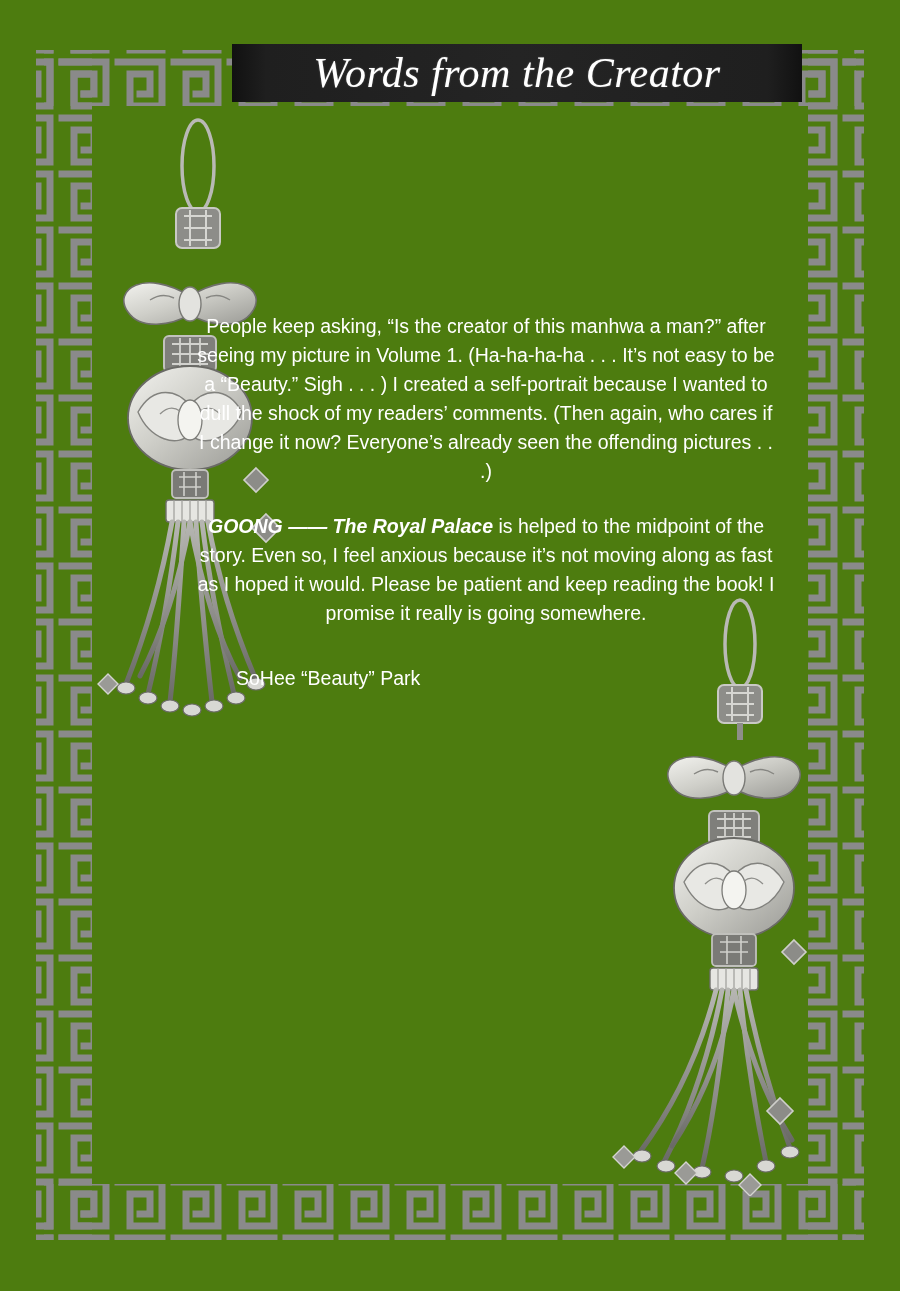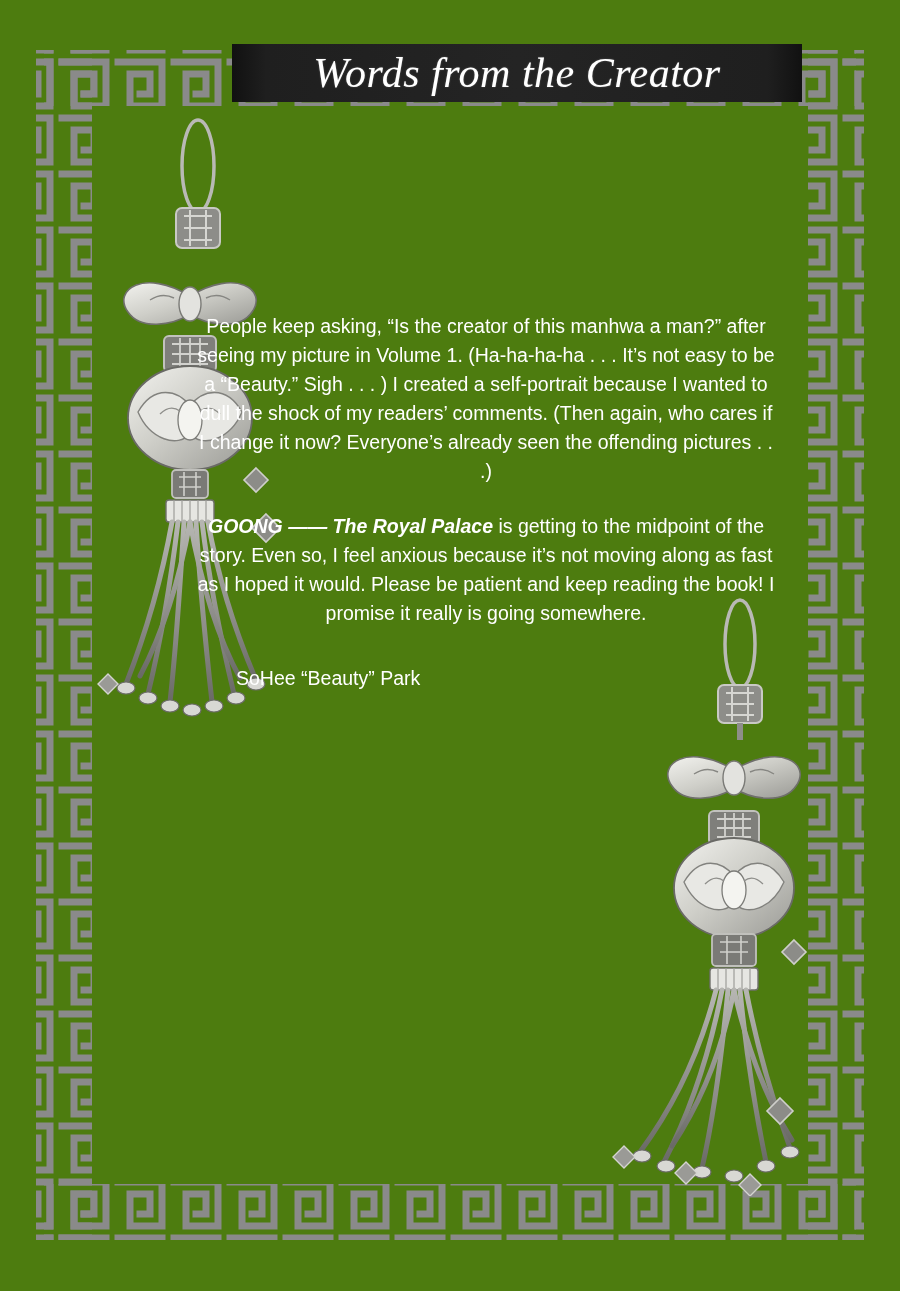--- a/index.html
+++ b/index.html
@@ -288,17 +288,17 @@
         <path d="M0 0 l13 13 l-13 13 l-13 -13 Z" fill="#8c8c88" stroke="#cfcfcb" stroke-width="1.6"></path>
       </g>
       <g transform="translate(226,344)">
         <path d="M0 0 l12 12 l-12 12 l-12 -12 Z" fill="#8c8c88" stroke="#cfcfcb" stroke-width="1.6"></path>
       </g>
     </svg>
   </div>
 
   <div class="text-column">
     <p class="para">People keep asking, “Is the creator of this manhwa a man?” after seeing my picture in Volume 1. (Ha-ha-ha-ha . . . It’s not easy to be a “Beauty.” Sigh . . . ) I created a self-portrait because I wanted to dull the shock of my readers’ comments. (Then again, who cares if I change it now? Everyone’s already seen the offending pictures . . .)</p>
-    <p class="para"><span class="emph">GOONG —— The Royal Palace</span> <span>is getting to the midpoint of the story. Even so, I feel anxious because it’s not moving along as fast as I hoped it would. Please be patient and keep reading the book! I promise it really is going somewhere.</span></p>
+    <p class="para"><span class="emph">GOONG —— The Royal Palace</span> <span>is helped to the midpoint of the story. Even so, I feel anxious because it’s not moving along as fast as I hoped it would. Please be patient and keep reading the book! I promise it really is going somewhere.</span></p>
     <div class="signature">SoHee “Beauty” Park</div>
   </div>
 
 </div>
 
 </body></html>

